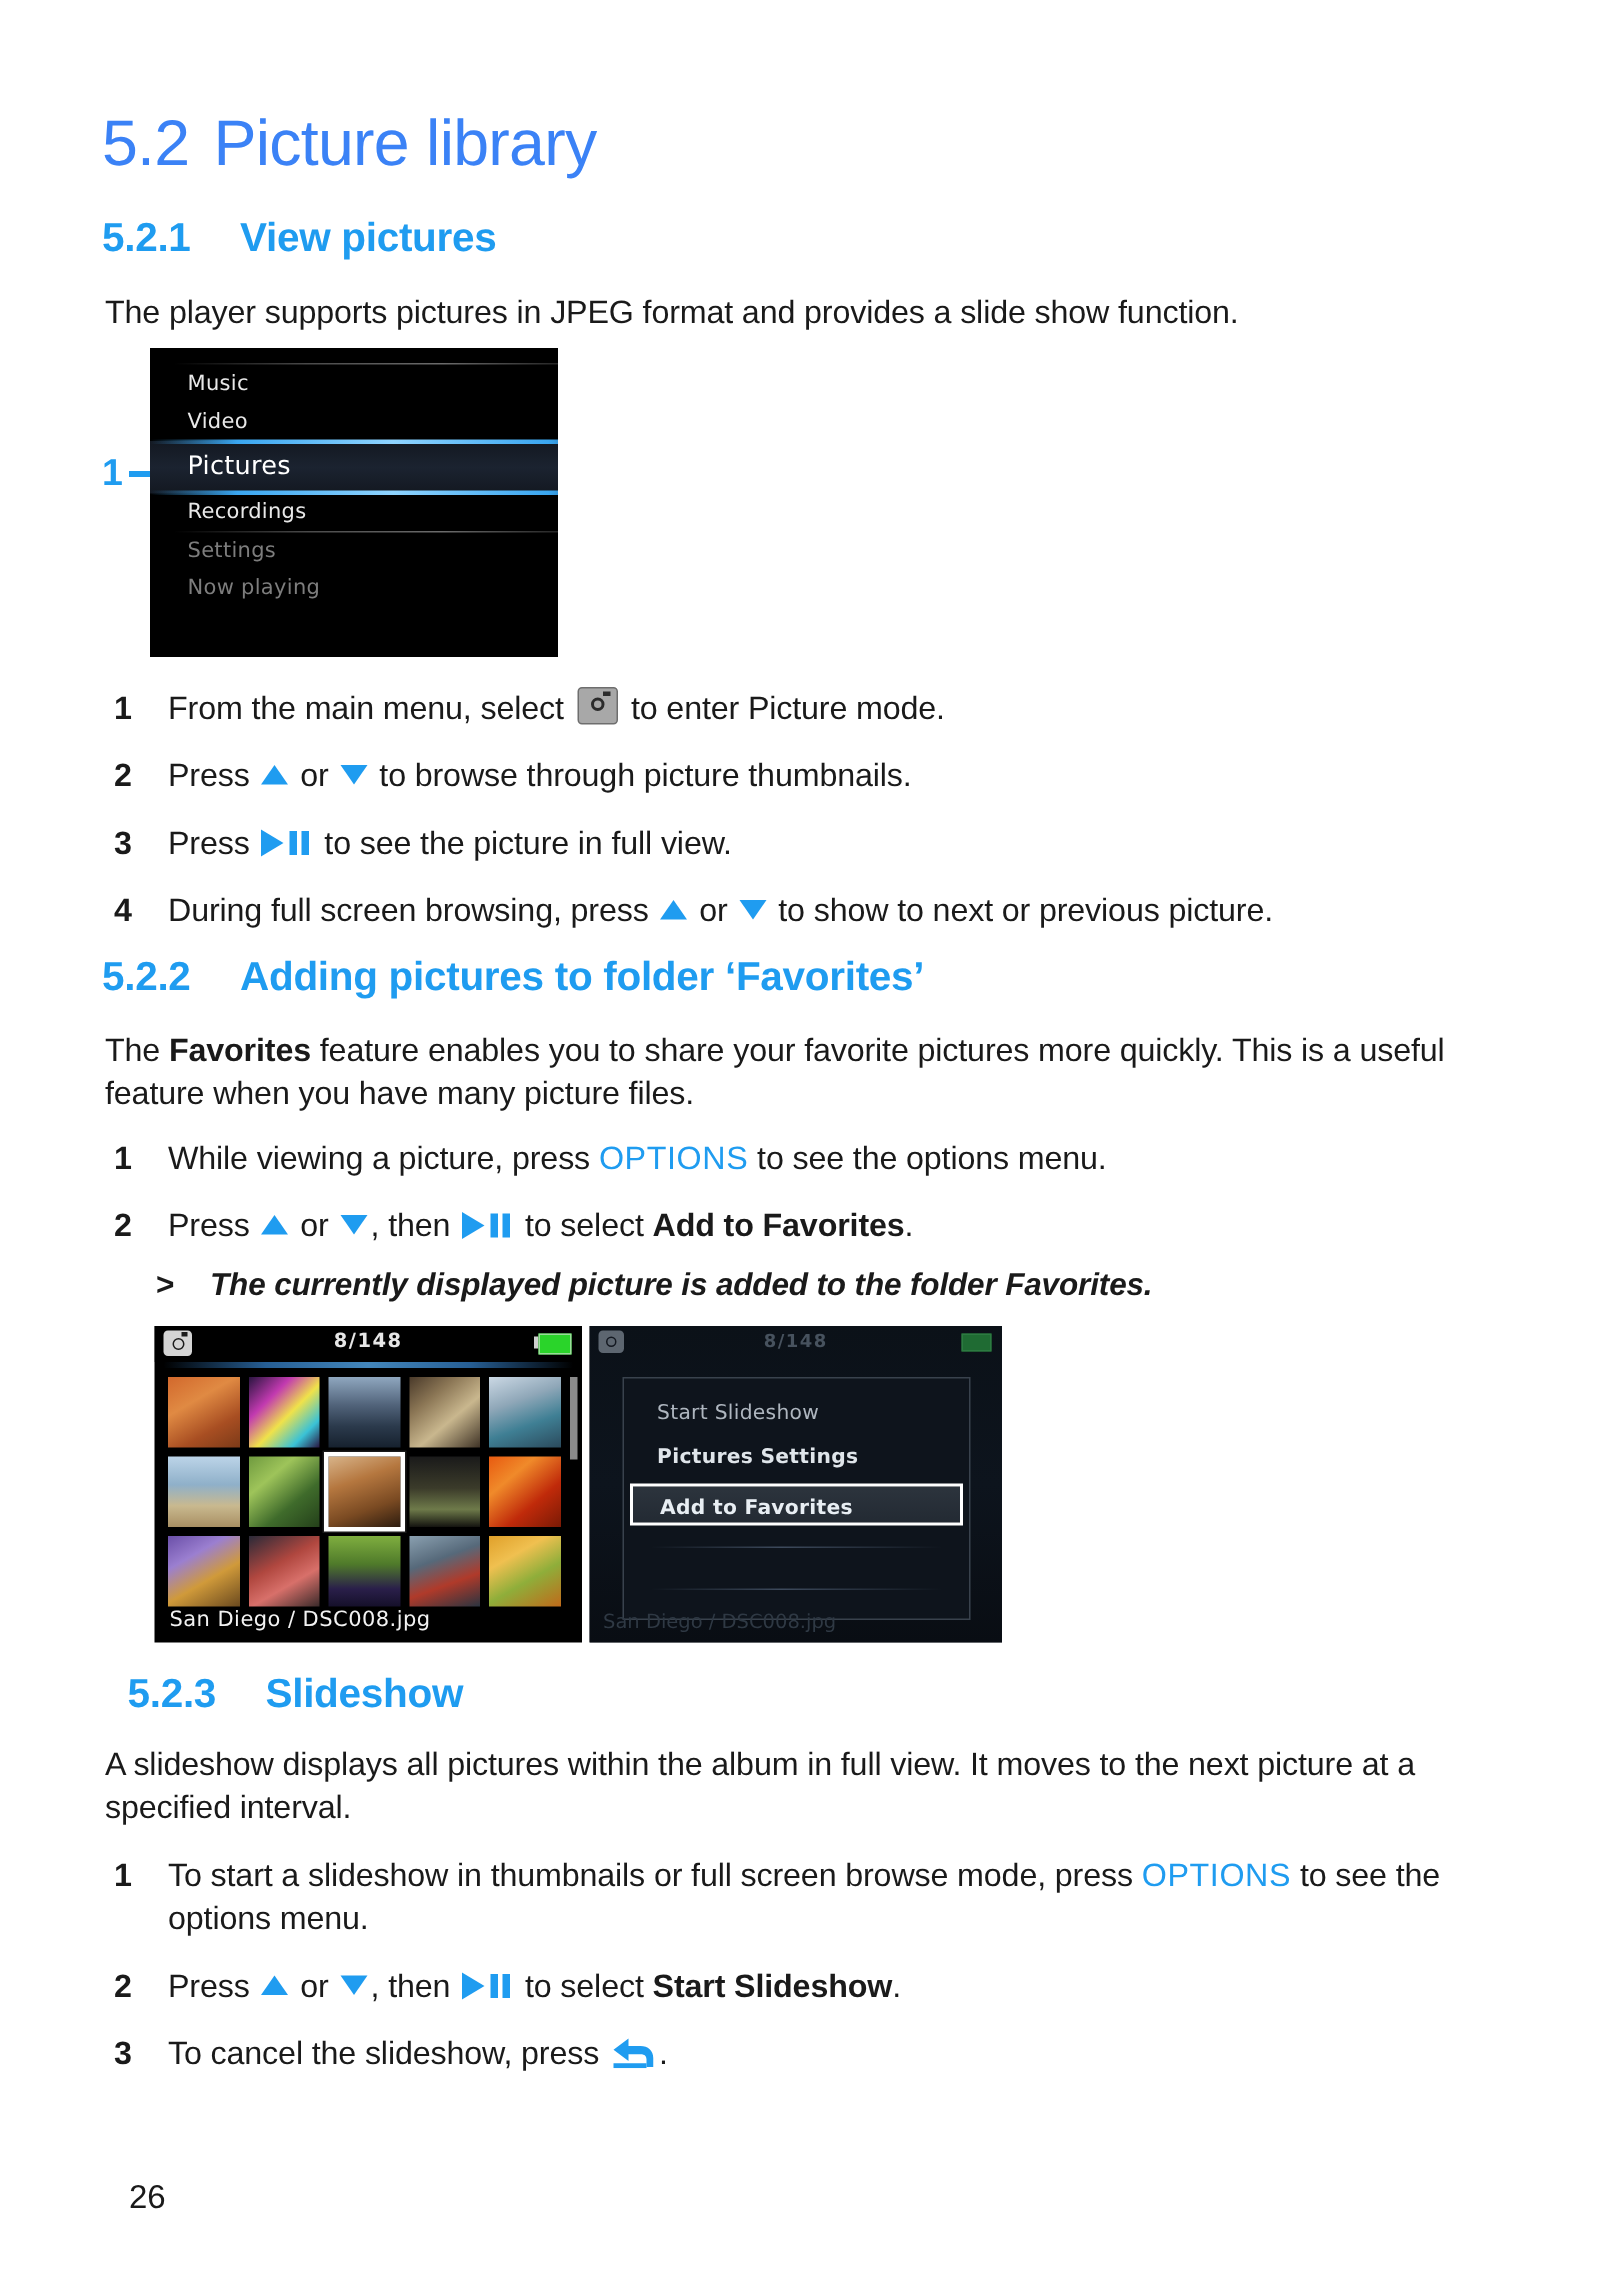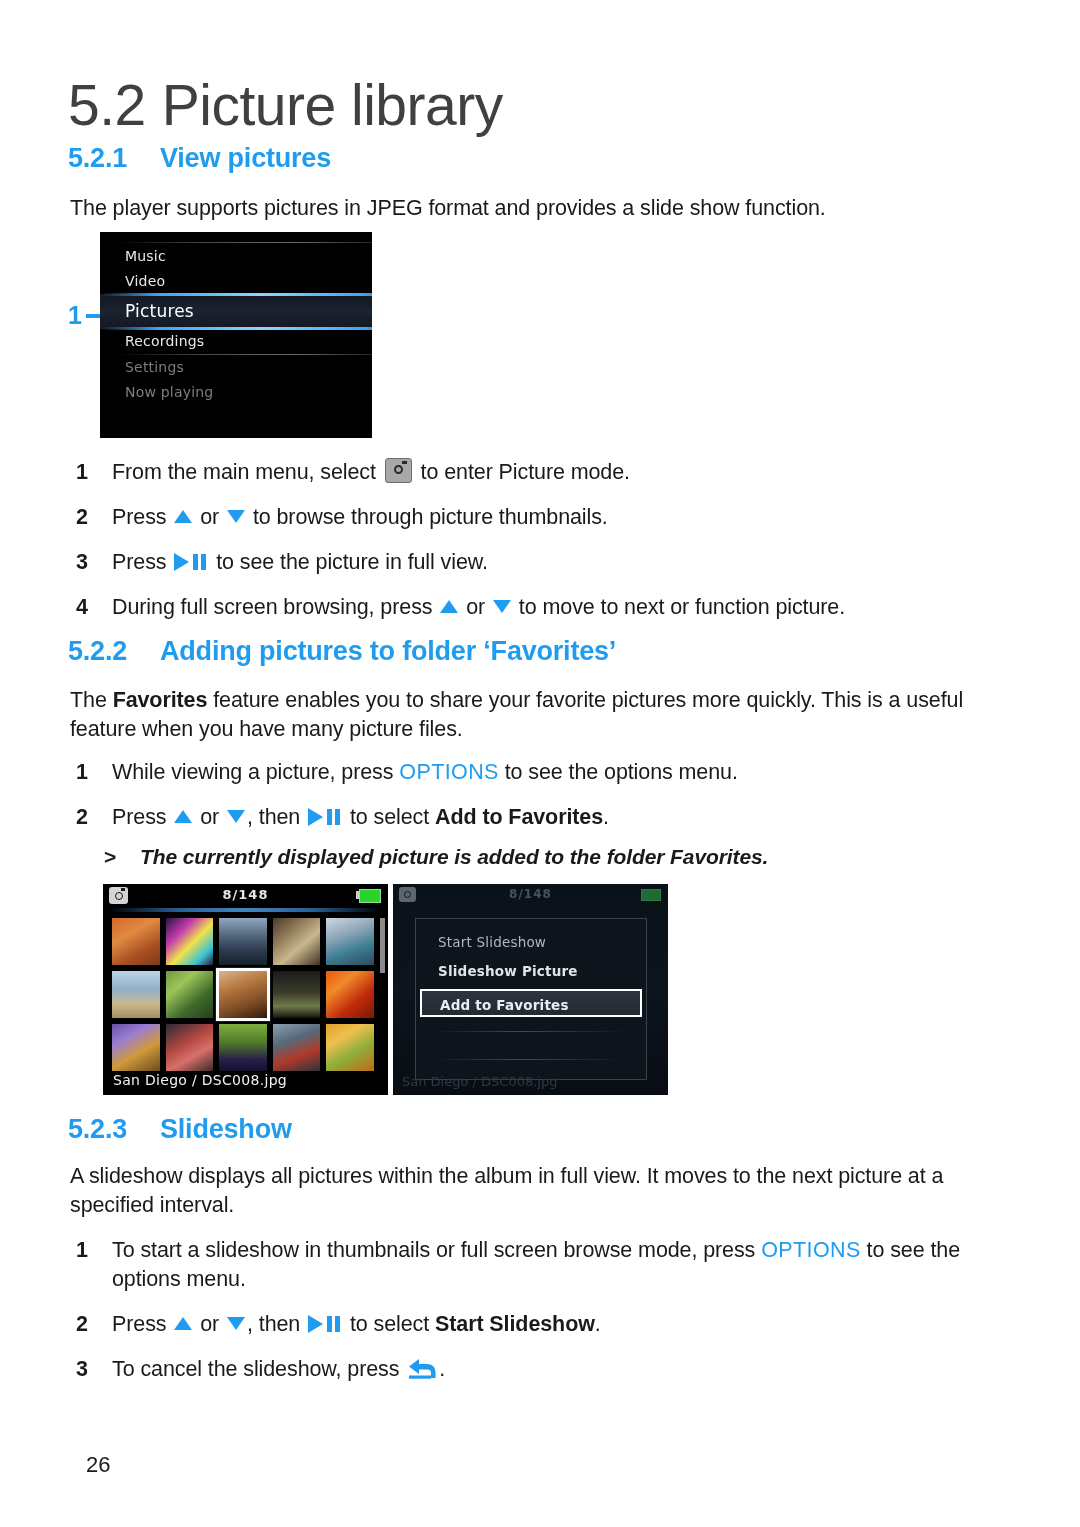--- a/index.html
+++ b/index.html
@@ -22,39 +22,39 @@
     height: 1527px;
     padding: 0;
     box-sizing: border-box;
   }
 
   
   .h1 {
     position: absolute;
     left: 68px;
     top: 72px;
-    font-size: 57px;
+    font-size: 43px;
     font-weight: 400;
-    color: #404040;
+    color: #3b82f6;
     letter-spacing: -0.5px;
     white-space: nowrap;
   }
   .h1 .num { margin-right: 16px; }
 
   .h2 {
     font-size: 27px;
     font-weight: bold;
     color: #1f9cf0;
     white-space: nowrap;
     letter-spacing: -0.2px;
   }
   .h2 .num { display: inline-block; min-width: 92px; }
   .h2-521 { position: absolute; left: 68px; top: 143px; }
   .h2-522 { position: absolute; left: 68px; top: 636px; }
-  .h2-523 { position: absolute; left: 68px; top: 1114px; }
+  .h2-523 { position: absolute; left: 85px; top: 1114px; }
 
   
   .para {
     position: absolute;
     font-size: 21.5px;
     line-height: 29px;
     color: #1a1a1a;
     letter-spacing: -0.1px;
   }
   .p-intro  { left: 70px; top: 194px; width: 900px; }
@@ -538,21 +538,21 @@
     <div class="step">
       <span class="marker">2</span>
       <span>Press </span><span class="ico-up"></span><span> or </span><span class="ico-down"></span><span> to browse through picture thumbnails.</span>
     </div>
     <div class="step">
       <span class="marker">3</span>
       <span>Press </span><span class="ico-playpause"><span class="tri"></span><span class="bar b1"></span><span class="bar b2"></span></span><span> to see the picture in full view.</span>
     </div>
     <div class="step">
       <span class="marker">4</span>
-      <span>During full screen browsing, press </span><span class="ico-up"></span><span> or </span><span class="ico-down"></span><span> to move to next or function picture.</span>
+      <span>During full screen browsing, press </span><span class="ico-up"></span><span> or </span><span class="ico-down"></span><span> to show to next or previous picture.</span>
     </div>
   </div>
 
   <div class="h2 h2-522">
     <span class="num">5.2.2</span><span>Adding pictures to folder ‘Favorites’</span>
   </div>
 
   <div class="para p-fav"><span>The </span><b class="bold">Favorites</b><span> feature enables you to share your favorite pictures more quickly. This is a useful feature when you have many picture files.</span></div>
 
   <div class="steps steps-2">
@@ -605,21 +605,21 @@
     <div class="opt-ghost-top">
       <span class="g-cam"></span>
       <span class="g-count">8/148</span>
       <span class="g-batt"></span>
     </div>
     <div class="opt-panel">
       <div class="opt-item first">
         <span>Start Slideshow</span>
       </div>
       <div class="opt-item bold-it">
-        <span>Slideshow Picture</span>
+        <span>Pictures Settings</span>
       </div>
       <div class="opt-item highlight">
         <span>Add to Favorites</span>
       </div>
       <div class="opt-rule opt-rule-a"></div>
       <div class="opt-rule opt-rule-b"></div>
     </div>
     <div class="opt-ghost-file">San Diego / DSC008.jpg</div>
   </div>
 

